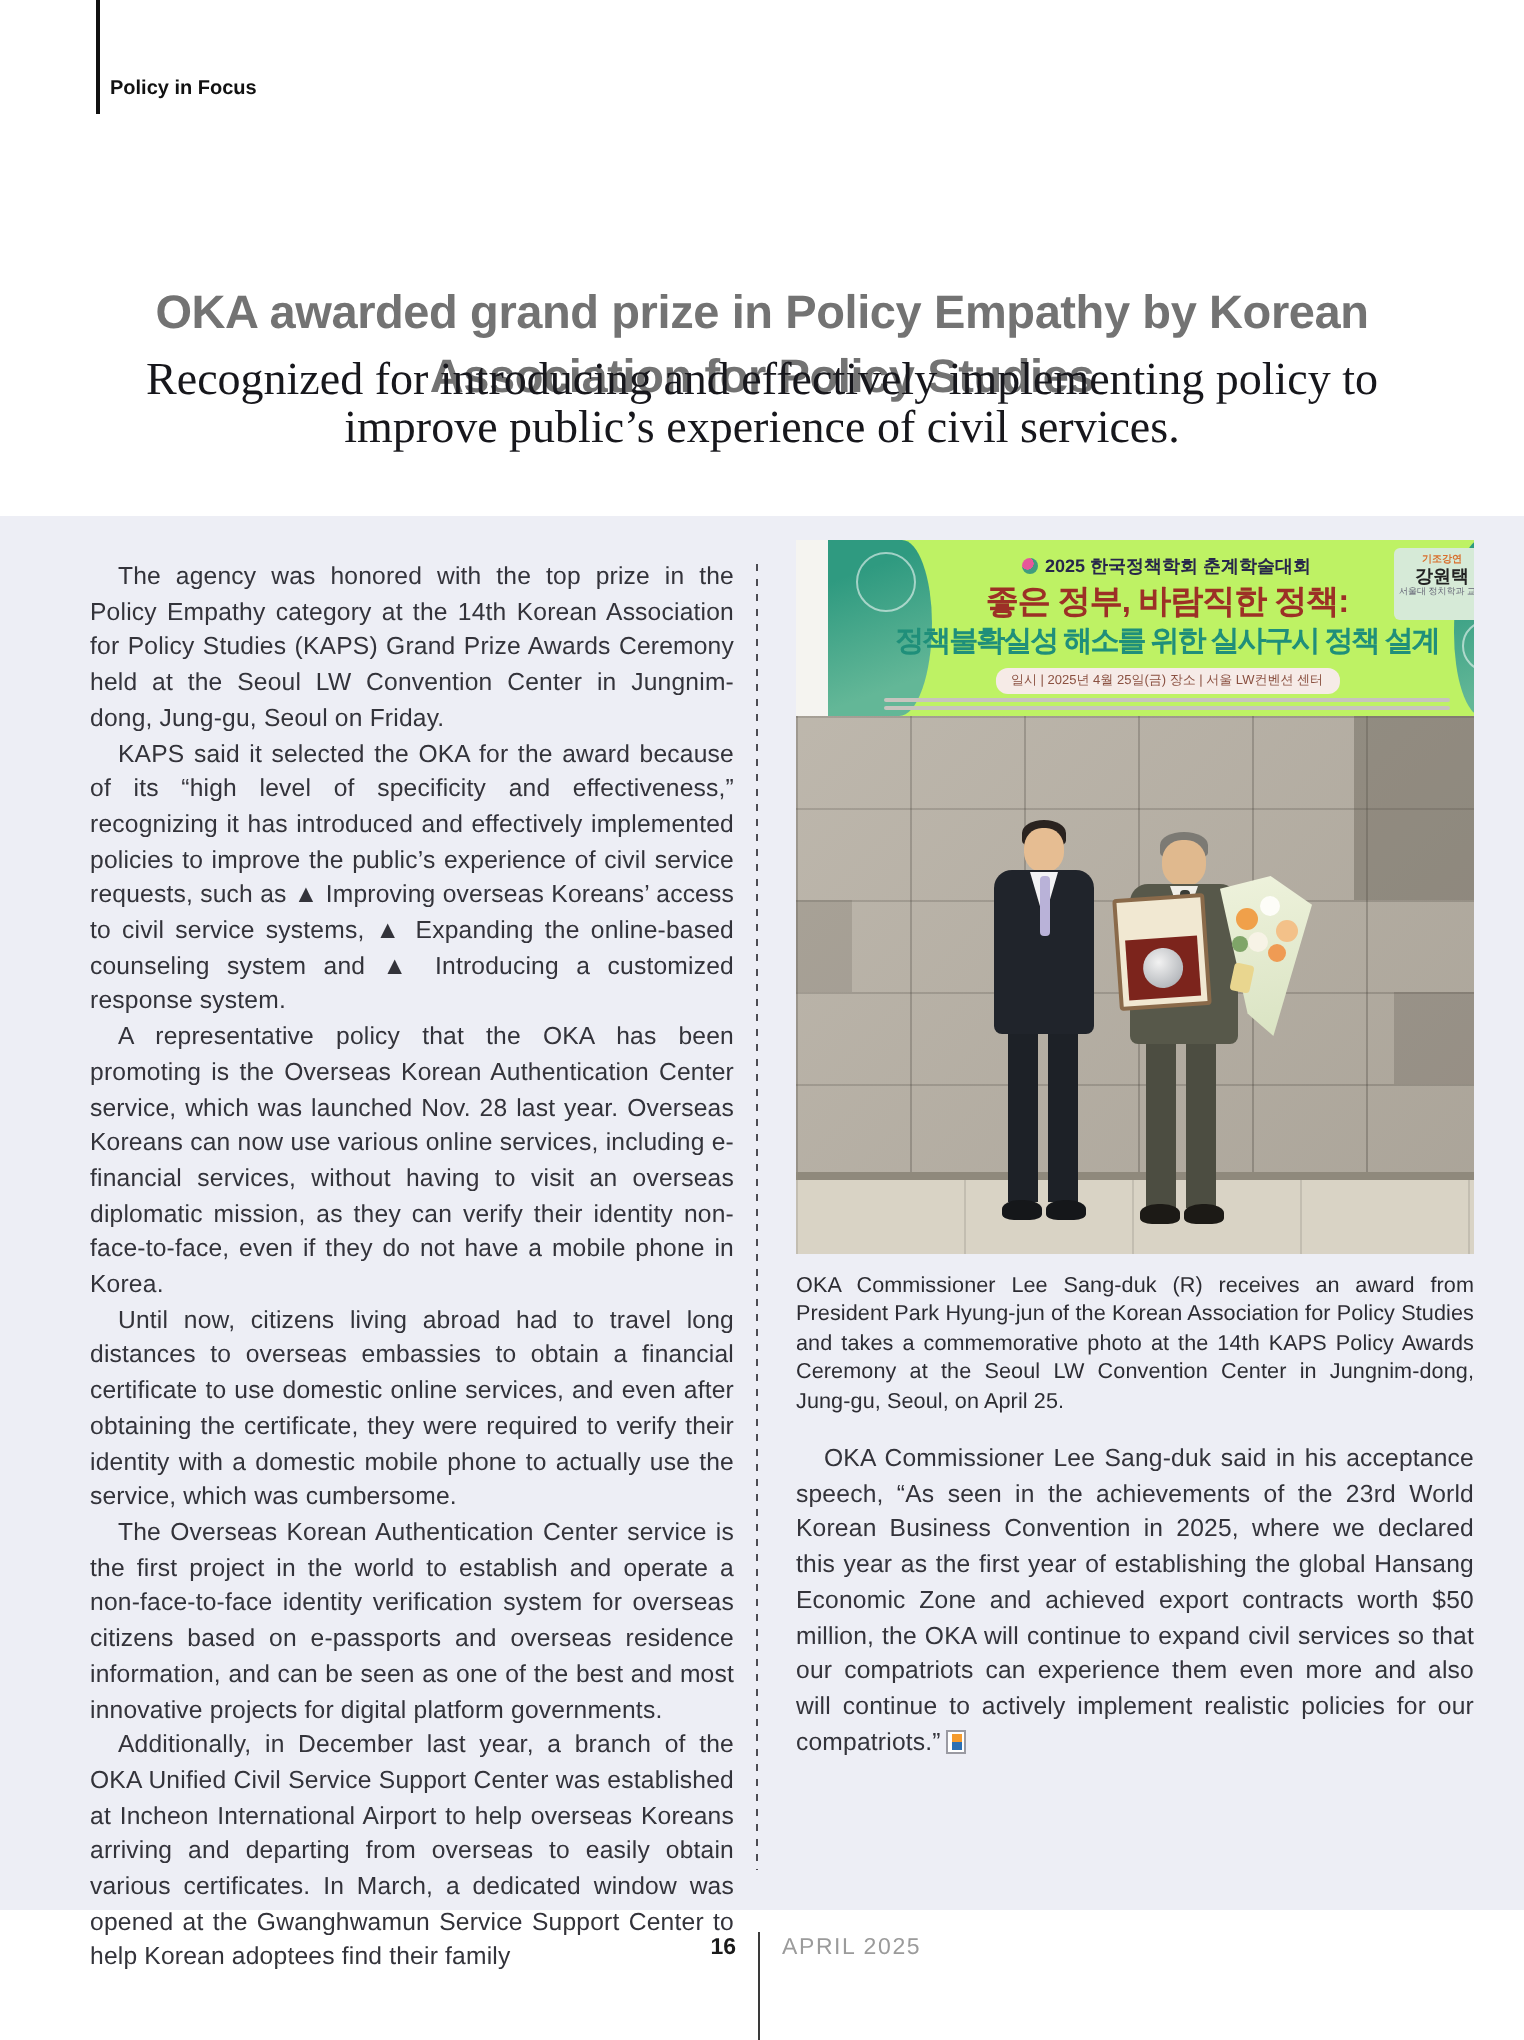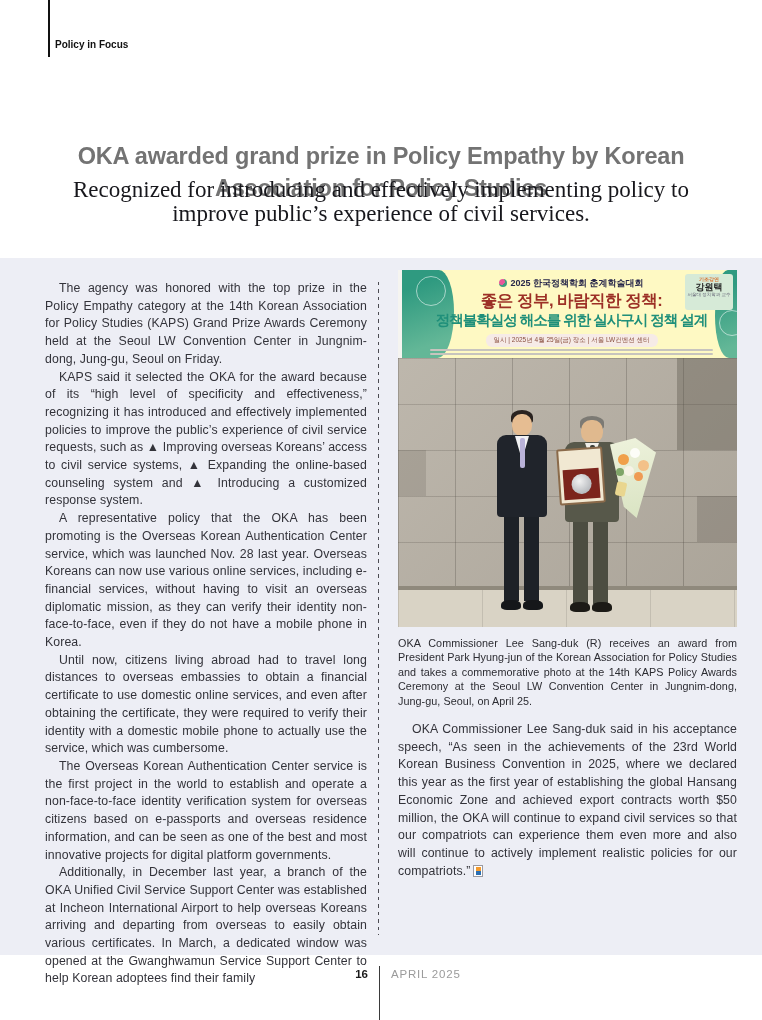--- a/index.html
+++ b/index.html
@@ -21,21 +21,21 @@
   
   .panel { position:absolute; left:0; top:258px; width:762px; height:697px; background:#edeef5; }
   .col-left { position:absolute; left:45px; top:280px; width:322px; }
   .col-right { position:absolute; left:398px; top:270px; width:339px; }
   .para { font-size:12.3px; line-height:17.7px; text-align:justify; color:#33333a;
           text-indent:14px; letter-spacing:0.1px; }
   .sep { position:absolute; left:378px; top:282px; width:1px; height:653px;
          background:repeating-linear-gradient(to bottom,#4c4c52 0 3.5px,transparent 3.5px 7.5px); }
   
   .photo { position:relative; width:339px; height:357px; overflow:hidden; background:#f5f4f0; }
-  .banner { position:absolute; left:4px; top:0; width:100%; height:88px; background:#fef9c3; }
+  .banner { position:absolute; left:16px; top:0; width:100%; height:88px; background:#bef264; }
   .banner-side { position:absolute; top:0; height:100%; width:52px;
                  background:linear-gradient(160deg,#2f9a80 20%,#63b797 80%); }
   .banner-side.left { left:0; border-radius:0 55% 60% 0 / 0 90% 100% 0; }
   .banner-side.right { right:-18px; width:44px; border-radius:55% 0 0 60% / 100% 0 0 90%; }
   .banner-ring { position:absolute; border:1px solid rgba(255,255,255,.55); border-radius:50%; }
   .banner-event { position:absolute; top:7px; left:0; width:100%; text-align:center;
                   font-size:9px; font-weight:700; color:#27274a; }
   .logo-dot { display:inline-block; width:8px; height:8px; border-radius:50%; margin-right:3px;
               background:radial-gradient(circle at 35% 35%, #e6589a 0 40%, #3f9d7e 42% 100%); vertical-align:-1px; }
   .banner-h1 { position:absolute; top:20px; left:0; width:100%; text-align:center;

